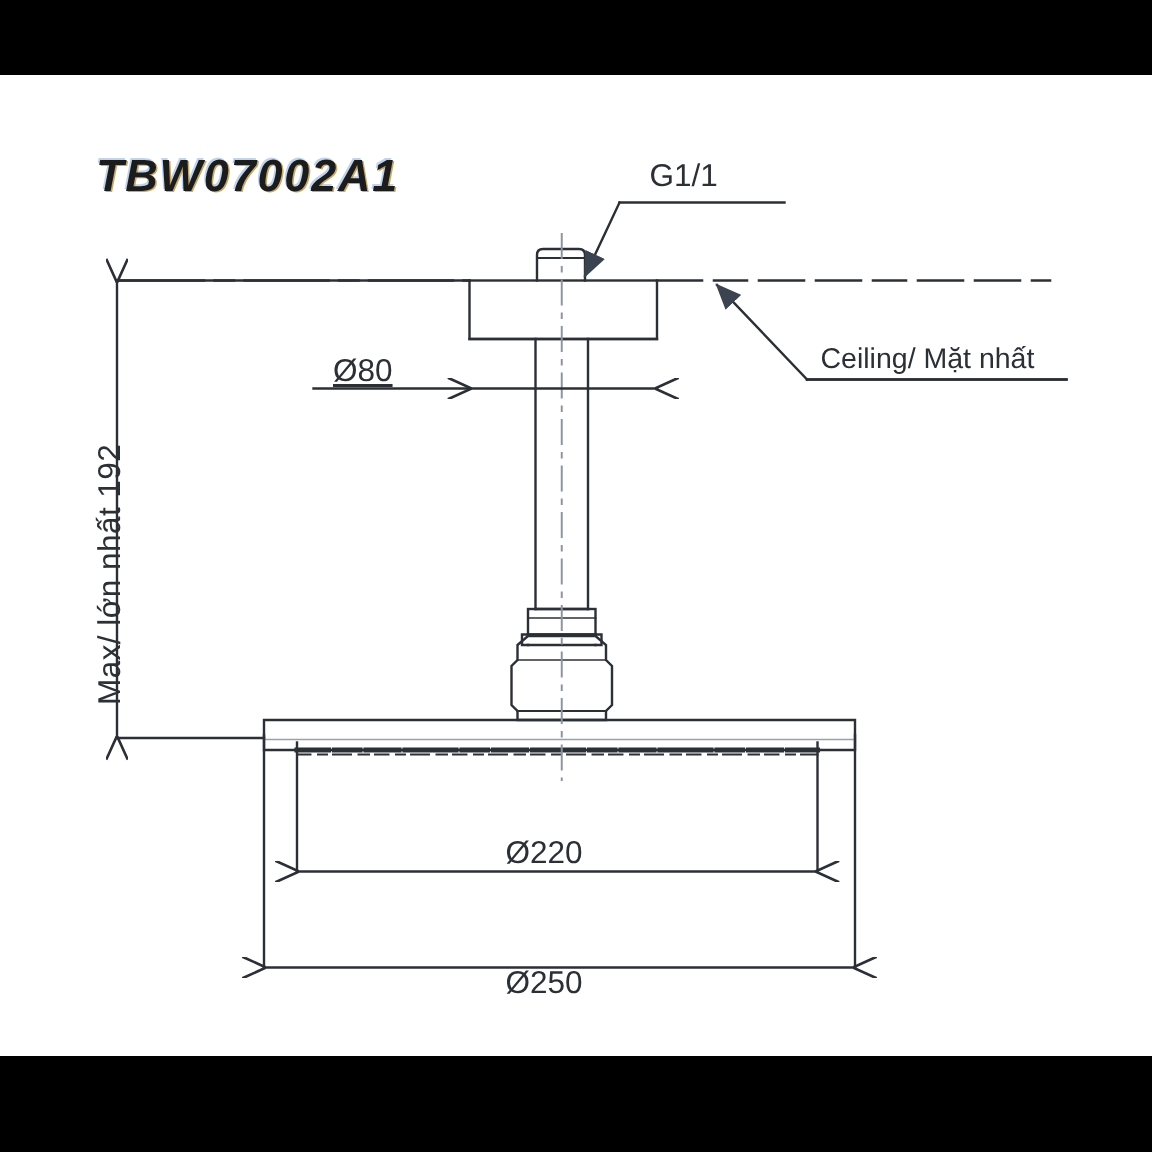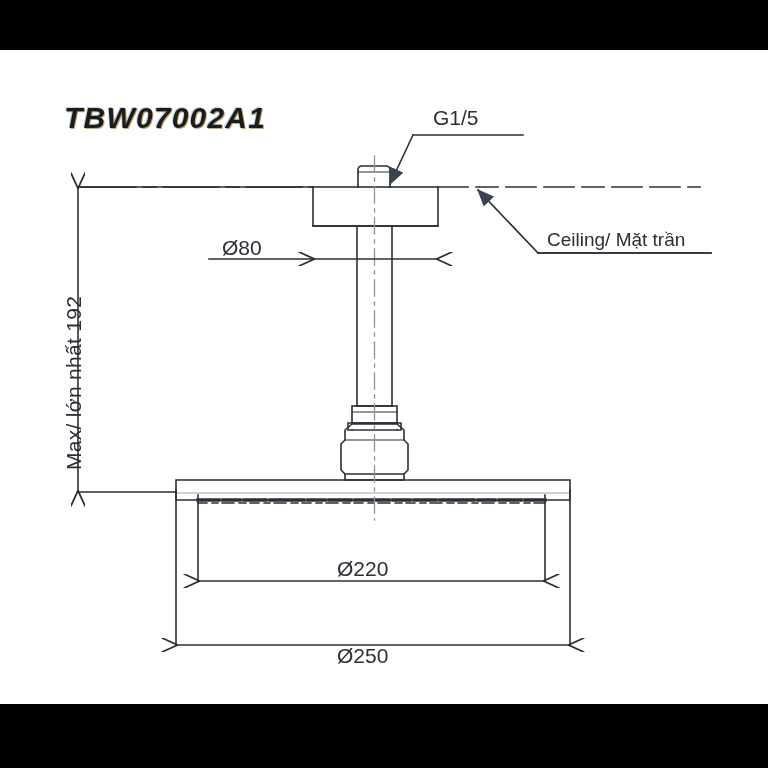--- a/index.html
+++ b/index.html
@@ -51,21 +51,21 @@
     text-shadow: 1px 1px 0 rgba(180,140,60,0.75), -1px -1px 0 rgba(120,160,210,0.45);
     white-space: nowrap;
   }
   .lbl {
     position: absolute;
     color: #2b2f36;
     white-space: nowrap;
   }
   #lbl-g12      { left: 433px; top: 106px; font-size: 21px; }
   #lbl-ceiling  { left: 547px; top: 229px; font-size: 19px; }
-  #lbl-d80      { left: 222px; top: 236px; font-size: 21px; }
+  #lbl-d80      { left: 222px; top: 236px; font-size: 21px; text-decoration: underline; }
   #lbl-d220     { left: 337px; top: 557px; font-size: 21px; text-align: center; }
   #lbl-d250     { left: 337px; top: 644px; font-size: 21px; }
   #lbl-max {
     left: 0px; top: 0px;
     font-size: 21px;
     transform-origin: left top;
     transform: translate(62px, 470px) rotate(-90deg);
     letter-spacing: 0.3px;
   }
 </style>
@@ -175,20 +175,20 @@
         <line x1="78" y1="187" x2="78" y2="492" marker-start="url(#ar-l)" marker-end="url(#ar-l)"></line>
       </g>
 
       <line x1="538" y1="253" x2="711" y2="253" stroke-width="1.6"></line>
 
     </g>
   </svg>
 
   <div id="title">TBW07002A1</div>
 
-  <div class="lbl" id="lbl-g12">G1/5</div>
-  <div class="lbl" id="lbl-ceiling">Ceiling/ Mặt trần</div>
+  <div class="lbl" id="lbl-g12">G1/1</div>
+  <div class="lbl" id="lbl-ceiling">Ceiling/ Mặt nhất</div>
   <div class="lbl" id="lbl-d80">Ø80</div>
   <div class="lbl" id="lbl-d220">Ø220</div>
   <div class="lbl" id="lbl-d250">Ø250</div>
   <div class="lbl" id="lbl-max">Max/ lớn nhất  192</div>
 
 </div>
 
 </body></html>

